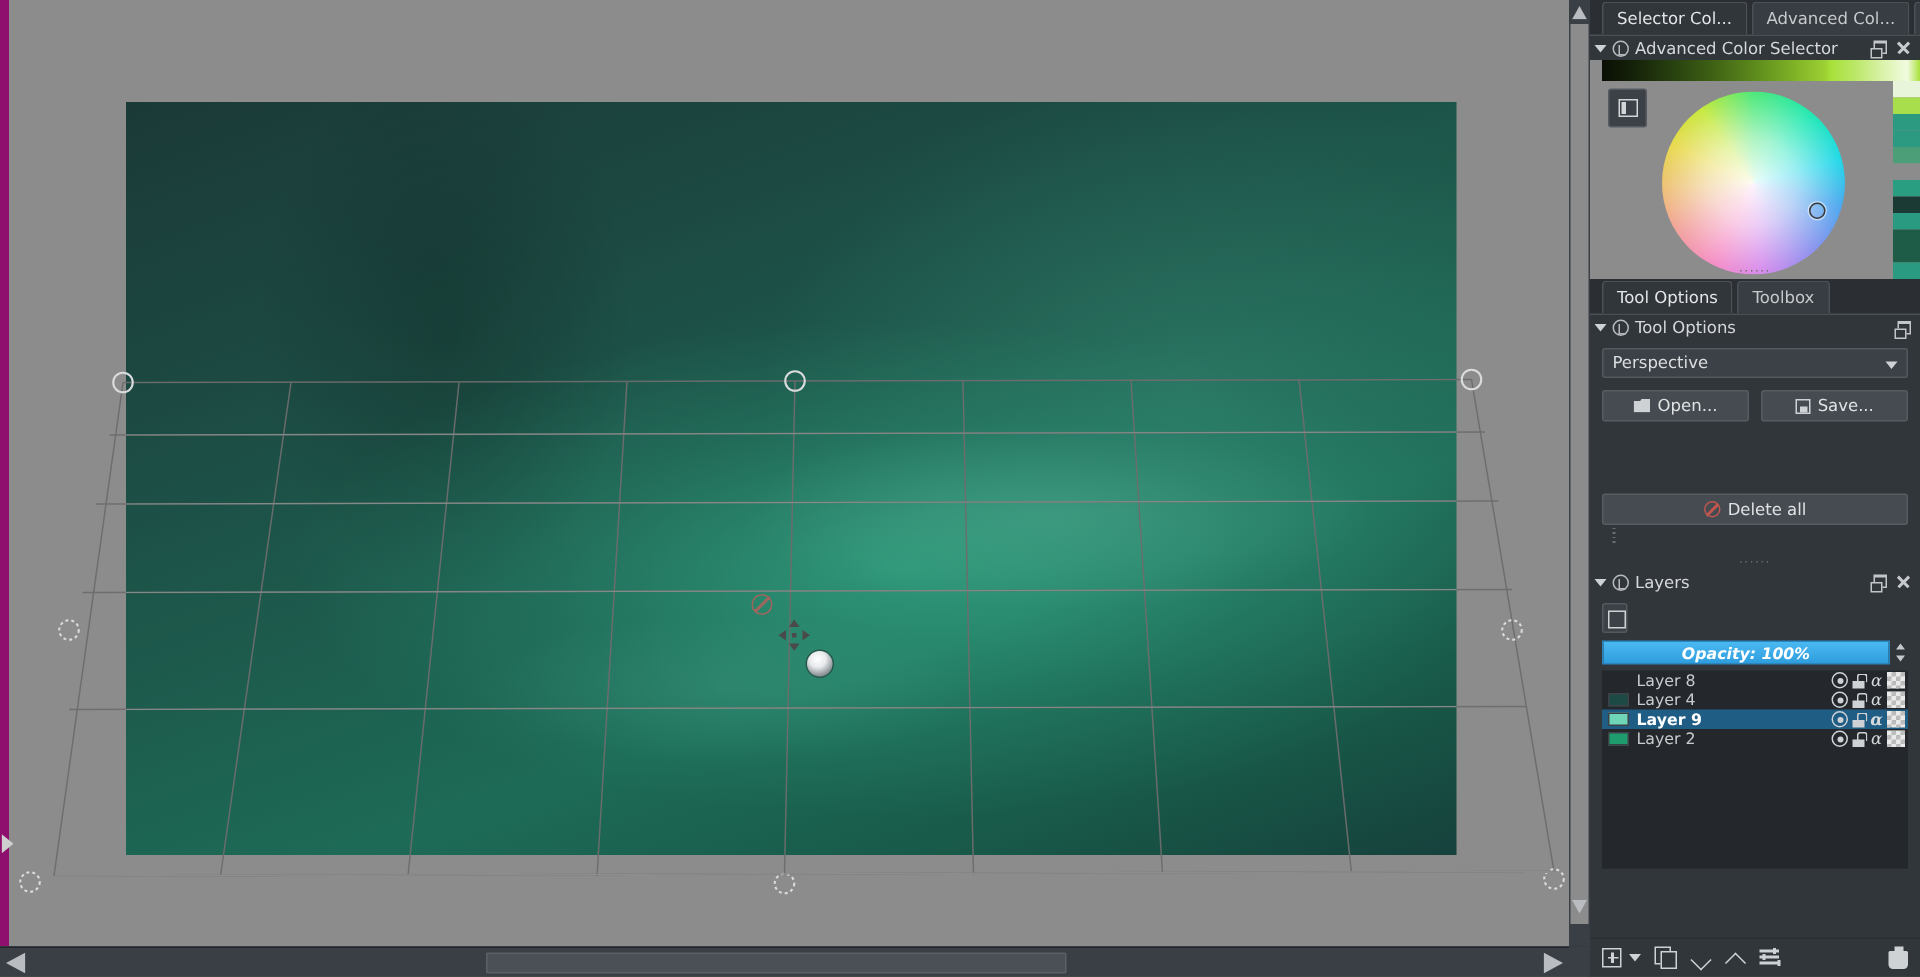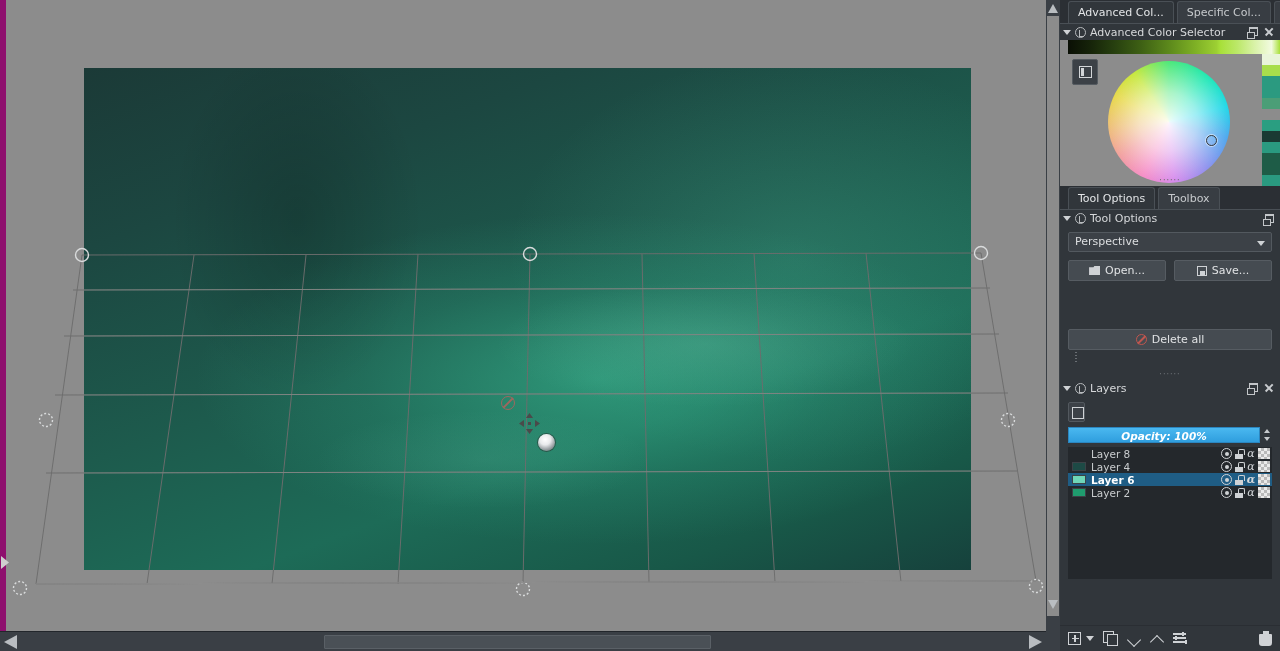--- a/index.html
+++ b/index.html
@@ -505,22 +505,22 @@
     <div class="scroll-arrow" id="hscroll-left"></div>
     <div id="hscroll-thumb" style="left: 324.26px; width: 387.02px;"></div>
     <div class="scroll-arrow" id="hscroll-right"></div>
   </div>
   <div id="corner-box"></div>
 
   <div id="dock-edge"></div>
   <div id="dock">
 
     <div class="tabrow">
-      <div class="tab active">Advanced Col...</div>
-      <div class="tab">Specific Col...</div>
+      <div class="tab active">Selector Col...</div>
+      <div class="tab">Advanced Col...</div>
       <div class="tab">C...</div>
     </div>
 
     <div class="docker-title">
       <span class="tri-down"></span>
       <span class="docker-icon"></span>
       <span>Advanced Color Selector</span>
       <span class="docker-btns">
         <span class="float-btn"></span>
         <span class="close-btn"></span>
@@ -627,21 +627,21 @@
             <span class="layer-name">Layer 4</span>
             <span class="layer-icons">
               <span class="ic-eye"></span>
               <span class="ic-lock"></span>
               <span class="ic-alpha">α</span>
               <span class="ic-checker"></span>
             </span>
           </div>
           <div class="layer-row selected">
             <span class="layer-thumb" style="background: rgb(111, 214, 184);"></span>
-            <span class="layer-name">Layer 6</span>
+            <span class="layer-name">Layer 9</span>
             <span class="layer-icons">
               <span class="ic-eye"></span>
               <span class="ic-lock"></span>
               <span class="ic-alpha">α</span>
               <span class="ic-checker"></span>
             </span>
           </div>
           <div class="layer-row">
             <span class="layer-thumb" style="background: rgb(31, 156, 110);"></span>
             <span class="layer-name">Layer 2</span>

